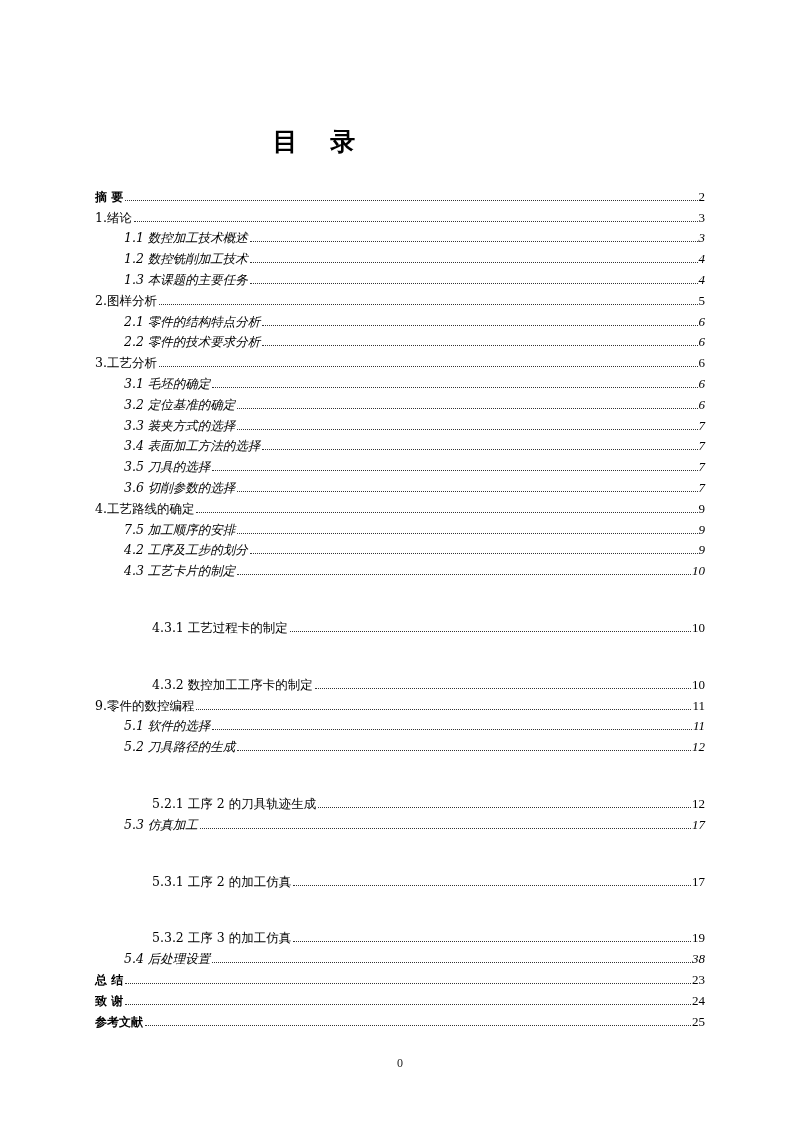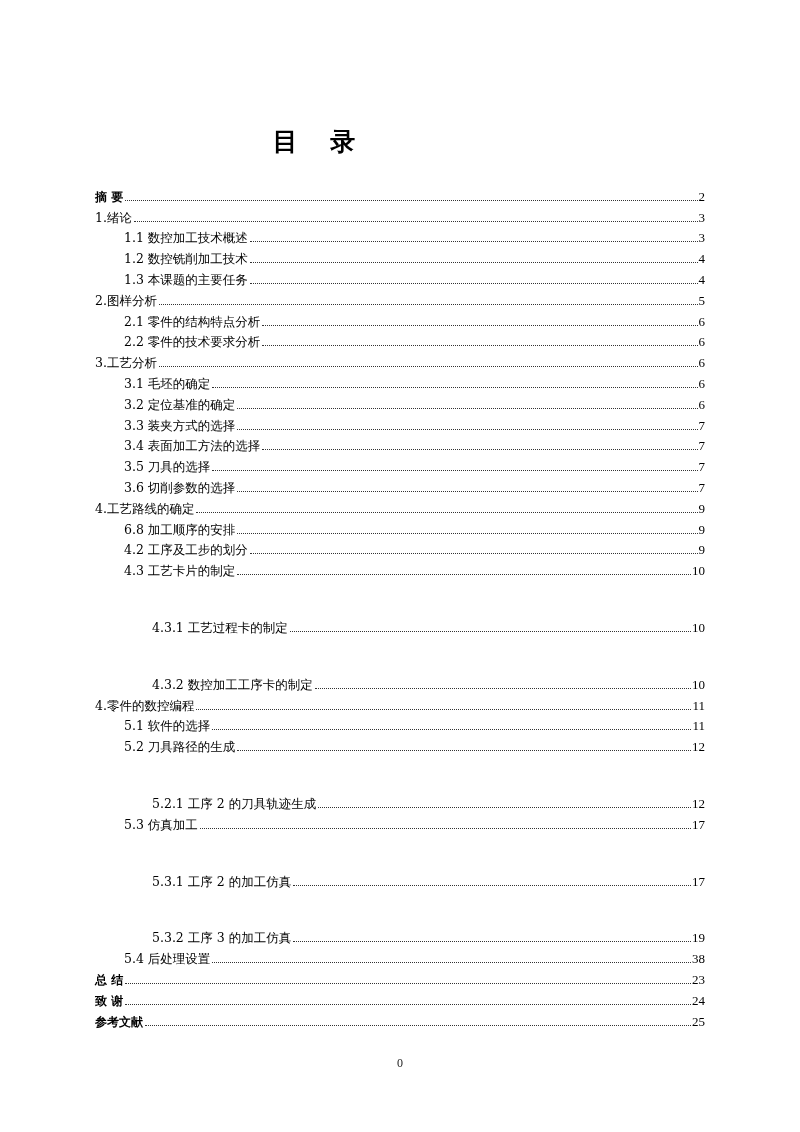--- a/index.html
+++ b/index.html
@@ -11,21 +11,21 @@
            letter-spacing: 12px; line-height: 36px; }
   .toc { position: absolute; left: 95px; top: 184px; width: 610px; }
   .row { position: relative; height: 20.8px; display: flex; align-items: flex-end;
          font-size: 12.5px; line-height: 16px; white-space: nowrap; }
   .row .label { flex: 0 0 auto; padding-right: 2px; }
   .row .leader { flex: 1 1 auto; overflow: hidden; height: 14px; position: relative; margin-bottom: 2px; }
   .row .leader::before { content: ""; position: absolute; left: 0; right: 0; bottom: 2px;
          border-bottom: 1.2px dotted #333; }
   .row .page-num { flex: 0 0 auto; padding-left: 1px; font-family: "Liberation Serif", serif; font-size: 13px; }
   .lvl1 { padding-left: 0; }
-  .lvl2 { padding-left: 29px; }
+  .lvl2 { padding-left: 29px; font-style: italic; }
   .lvl3 { padding-left: 57px; margin-top: 36px; }
   .bold-sans .label { font-family: "DejaVu Sans", sans-serif; font-weight: bold; font-size: 12px; }
   .footer { position: absolute; left: 0; width: 800px; top: 1056px; text-align: center;
             font-family: "Liberation Serif", serif; font-size: 12px; color: #222; }
 </style>
 </head>
 <body>
 
 <div class="page">
   <div class="title">目 录</div>
@@ -105,21 +105,21 @@
         <span class="label">3.6  切削参数的选择</span>
         <span class="leader"></span>
         <span class="page-num">7</span>
       </div>
       <div class="row lvl1">
         <span class="label">4.工艺路线的确定</span>
         <span class="leader"></span>
         <span class="page-num">9</span>
       </div>
       <div class="row lvl2">
-        <span class="label">6.8  加工顺序的安排</span>
+        <span class="label">7.5  加工顺序的安排</span>
         <span class="leader"></span>
         <span class="page-num">9</span>
       </div>
       <div class="row lvl2">
         <span class="label">4.2  工序及工步的划分</span>
         <span class="leader"></span>
         <span class="page-num">9</span>
       </div>
       <div class="row lvl2">
         <span class="label">4.3  工艺卡片的制定</span>
@@ -130,21 +130,21 @@
         <span class="label">4.3.1  工艺过程卡的制定</span>
         <span class="leader"></span>
         <span class="page-num">10</span>
       </div>
       <div class="row lvl3">
         <span class="label">4.3.2  数控加工工序卡的制定</span>
         <span class="leader"></span>
         <span class="page-num">10</span>
       </div>
       <div class="row lvl1">
-        <span class="label">4.零件的数控编程</span>
+        <span class="label">9.零件的数控编程</span>
         <span class="leader"></span>
         <span class="page-num">11</span>
       </div>
       <div class="row lvl2">
         <span class="label">5.1  软件的选择</span>
         <span class="leader"></span>
         <span class="page-num">11</span>
       </div>
       <div class="row lvl2">
         <span class="label">5.2  刀具路径的生成</span>

